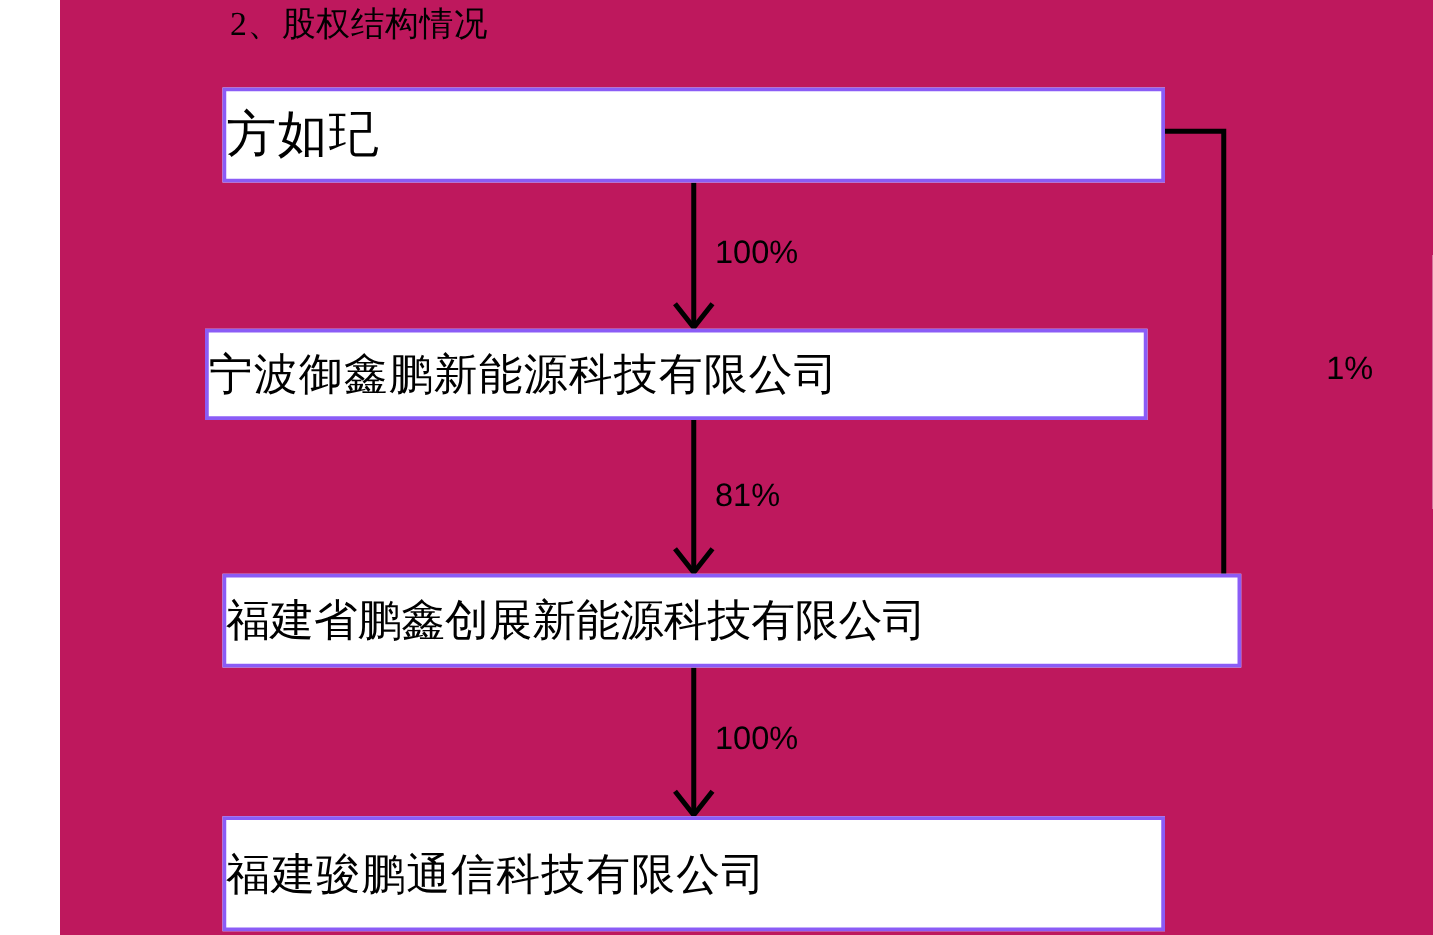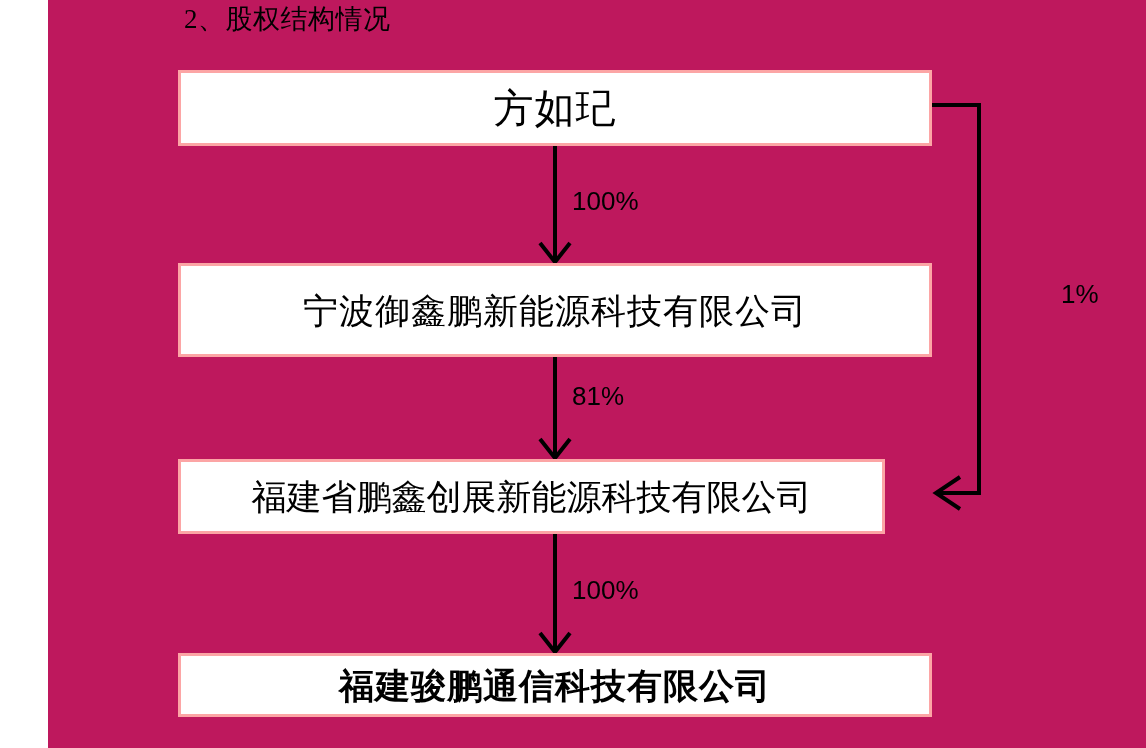--- a/index.html
+++ b/index.html
@@ -27,63 +27,61 @@
     line-height: 34px;
     color: #000000;
     letter-spacing: 0.5px;
     white-space: nowrap;
   }
 
   
   .entity-box {
     position: absolute;
     box-sizing: border-box;
-    border: 3px solid #fca5a5;
+    border: 3px solid #8b5cf6;
     background: #ffffff;
     display: flex;
     align-items: center;
-    justify-content: center;
     color: #000000;
     white-space: nowrap;
   }
   .entity-label {
     display: block;
     line-height: 1;
   }
 
   #box-person {
     left: 130px;
     top: 70px;
     width: 754px;
     height: 76px;
   }
   #box-person .entity-label { font-size: 40px; letter-spacing: 1px; }
 
   #box-ningbo {
-    left: 130px;
+    left: 116px;
     top: 263px;
     width: 754px;
-    height: 94px;
+    height: 73px;
   }
   #box-ningbo .entity-label { font-size: 35px; letter-spacing: 1px; }
 
   #box-fujian-pengxin {
     left: 130px;
     top: 459px;
-    width: 707px;
+    width: 815px;
     height: 75px;
   }
   #box-fujian-pengxin .entity-label { font-size: 35px; letter-spacing: 0px; }
 
   #box-junpeng {
     left: 130px;
     top: 653px;
     width: 754px;
-    height: 64px;
-    font-weight: bold;
+    height: 92px;
   }
   #box-junpeng .entity-label { font-size: 35px; letter-spacing: 1px; }
 
   
   #connectors {
     position: absolute;
     left: 0;
     top: 0;
     width: 1146px;
     height: 748px;

